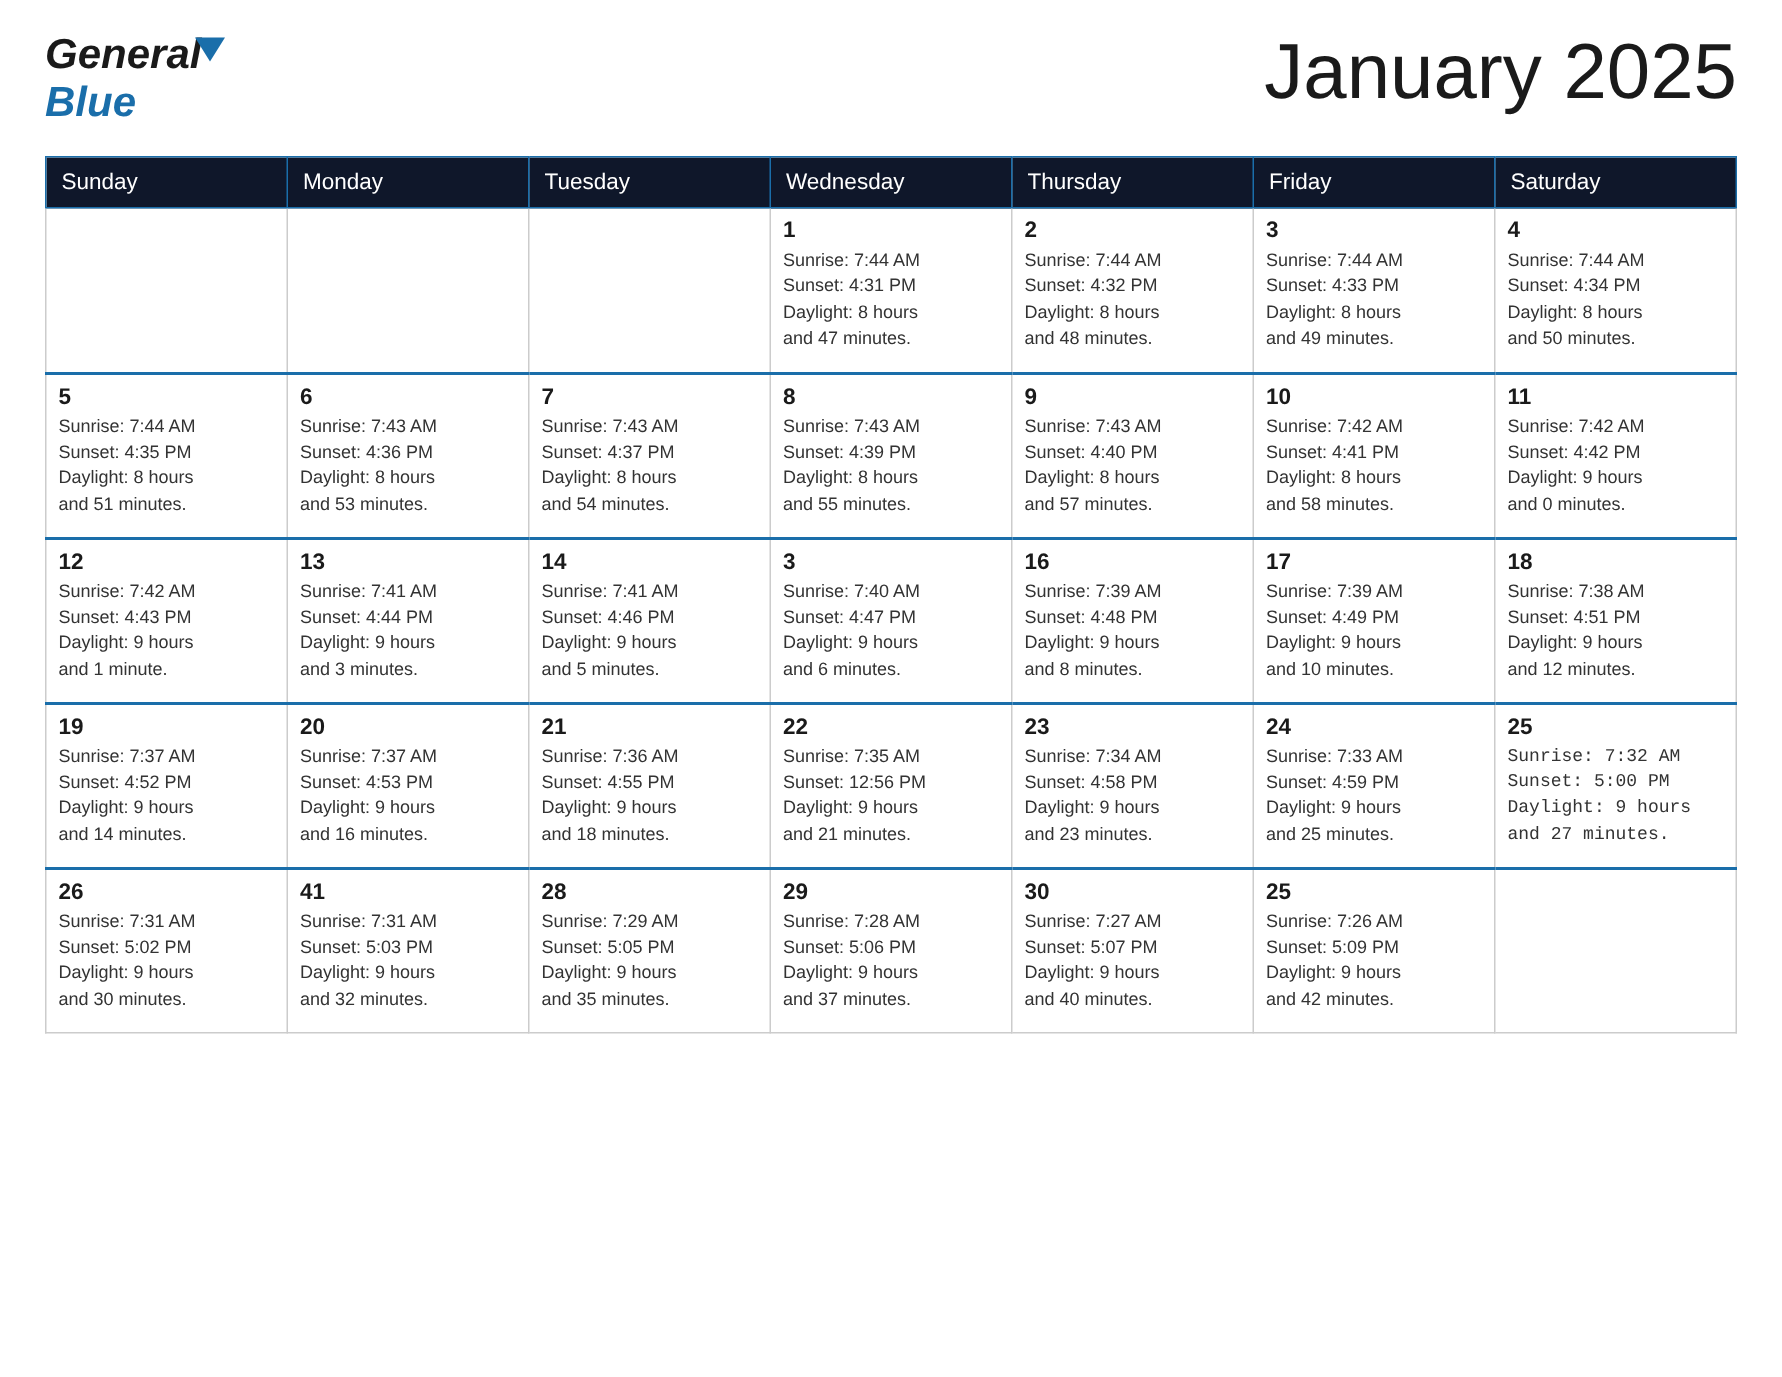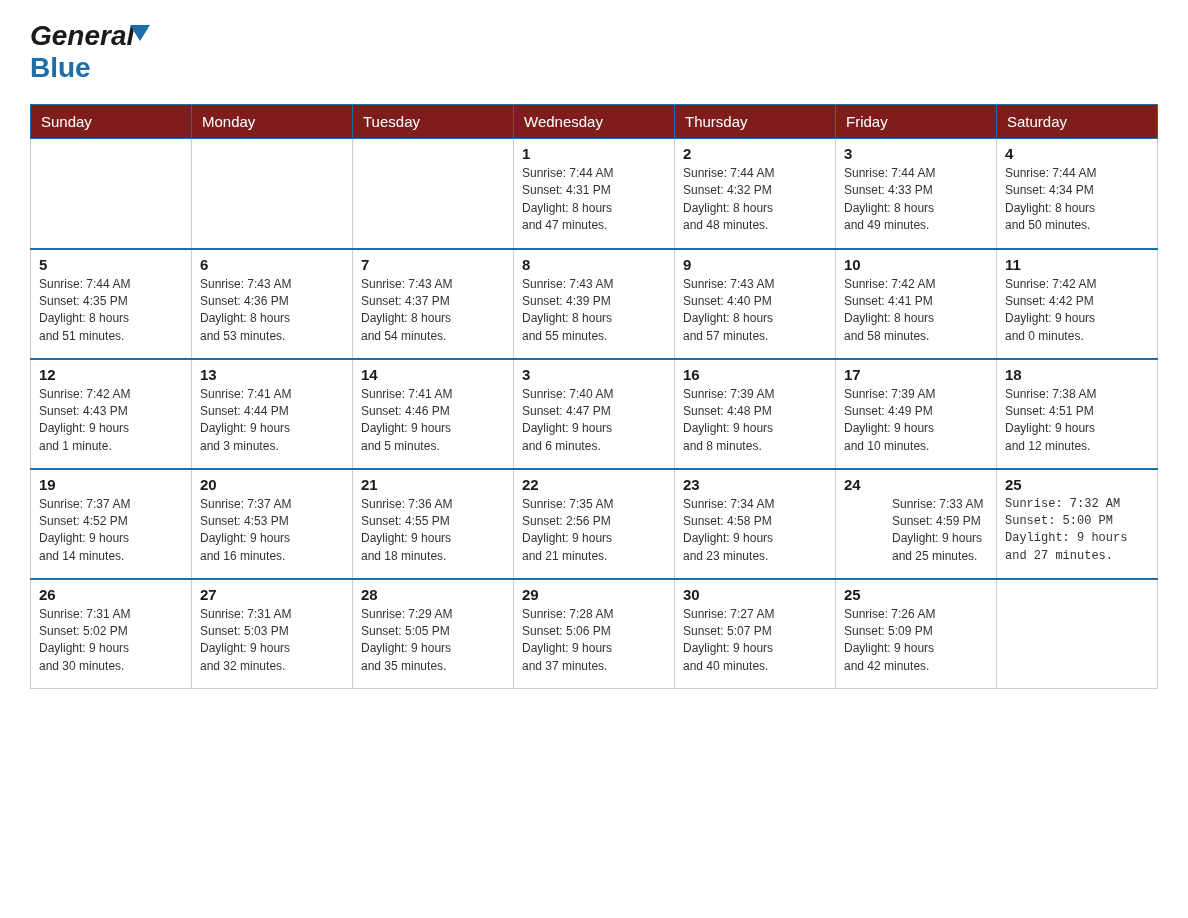--- a/index.html
+++ b/index.html
@@ -24,20 +24,21 @@
     .logo-general {
       font-size: 28px;
       font-weight: bold;
       color: #1a1a1a;
       font-style: italic;
     }
     .logo-blue {
       font-size: 28px;
       font-weight: bold;
       color: #1a6eaa;
+      font-style: italic;
     }
     .logo-triangle {
       width: 0;
       height: 0;
       border-left: 10px solid transparent;
       border-right: 10px solid transparent;
       border-top: 16px solid #1a6eaa;
       margin-left: -4px;
       margin-bottom: 6px;
     }
@@ -54,21 +55,21 @@
       font-size: 20px;
       color: #444;
       margin-top: 4px;
     }
     .calendar {
       width: 100%;
       border-collapse: collapse;
       border: 1px solid #aaa;
     }
     .calendar th {
-      background-color: #7f1d1d;
+      background-color: #0f172a;
       color: #fff;
       font-size: 15px;
       font-weight: normal;
       padding: 8px 10px;
       text-align: left;
       border: 1px solid #1a6eaa;
     }
     .calendar td {
       vertical-align: top;
       padding: 6px 8px;
@@ -103,20 +104,21 @@
   <div class="logo">
     <div style="display:flex;flex-direction:column;align-items:flex-start;">
       <div style="display:flex;align-items:center;">
         <span class="logo-general">General</span>
         <div class="logo-triangle"></div>
       </div>
       <span class="logo-blue">Blue</span>
     </div>
   </div>
   <div class="title-block">
+    <div class="month-title">January 2025</div>
   </div>
 </div>
 
 <table class="calendar">
   <thead>
     <tr>
     <th>Sunday</th>
         <th>Monday</th>
         <th>Tuesday</th>
         <th>Wednesday</th>
@@ -279,34 +281,34 @@
         <td>
           <span class="day-number">21</span>
           <div class="day-info" style="white-space: pre-line;">Sunrise: 7:36 AM
 Sunset: 4:55 PM
 Daylight: 9 hours
 and 18 minutes.</div>
         </td>
         <td>
           <span class="day-number">22</span>
           <div class="day-info" style="white-space: pre-line;">Sunrise: 7:35 AM
-Sunset: 2:56 PM
+Sunset: 12:56 PM
 Daylight: 9 hours
 and 21 minutes.</div>
         </td>
         <td>
           <span class="day-number">23</span>
           <div class="day-info" style="white-space: pre-line;">Sunrise: 7:34 AM
 Sunset: 4:58 PM
 Daylight: 9 hours
 and 23 minutes.</div>
         </td>
         <td>
           <span class="day-number">24</span>
-          <div class="day-info" style="white-space: pre-line; margin-left: 48px;">Sunrise: 7:33 AM
+          <div class="day-info" style="white-space: pre-line;">Sunrise: 7:33 AM
 Sunset: 4:59 PM
 Daylight: 9 hours
 and 25 minutes.</div>
         </td>
         <td>
           <span class="day-number">25</span>
           <div class="day-info" style="white-space: pre-line; font-family: Liberation Mono, monospace;">Sunrise: 7:32 AM
 Sunset: 5:00 PM
 Daylight: 9 hours
 and 27 minutes.</div>
@@ -314,21 +316,21 @@
       </tr>
       <tr class="row-separator">
         <td>
           <span class="day-number">26</span>
           <div class="day-info" style="white-space: pre-line;">Sunrise: 7:31 AM
 Sunset: 5:02 PM
 Daylight: 9 hours
 and 30 minutes.</div>
         </td>
         <td>
-          <span class="day-number">27</span>
+          <span class="day-number">41</span>
           <div class="day-info" style="white-space: pre-line;">Sunrise: 7:31 AM
 Sunset: 5:03 PM
 Daylight: 9 hours
 and 32 minutes.</div>
         </td>
         <td>
           <span class="day-number">28</span>
           <div class="day-info" style="white-space: pre-line;">Sunrise: 7:29 AM
 Sunset: 5:05 PM
 Daylight: 9 hours

